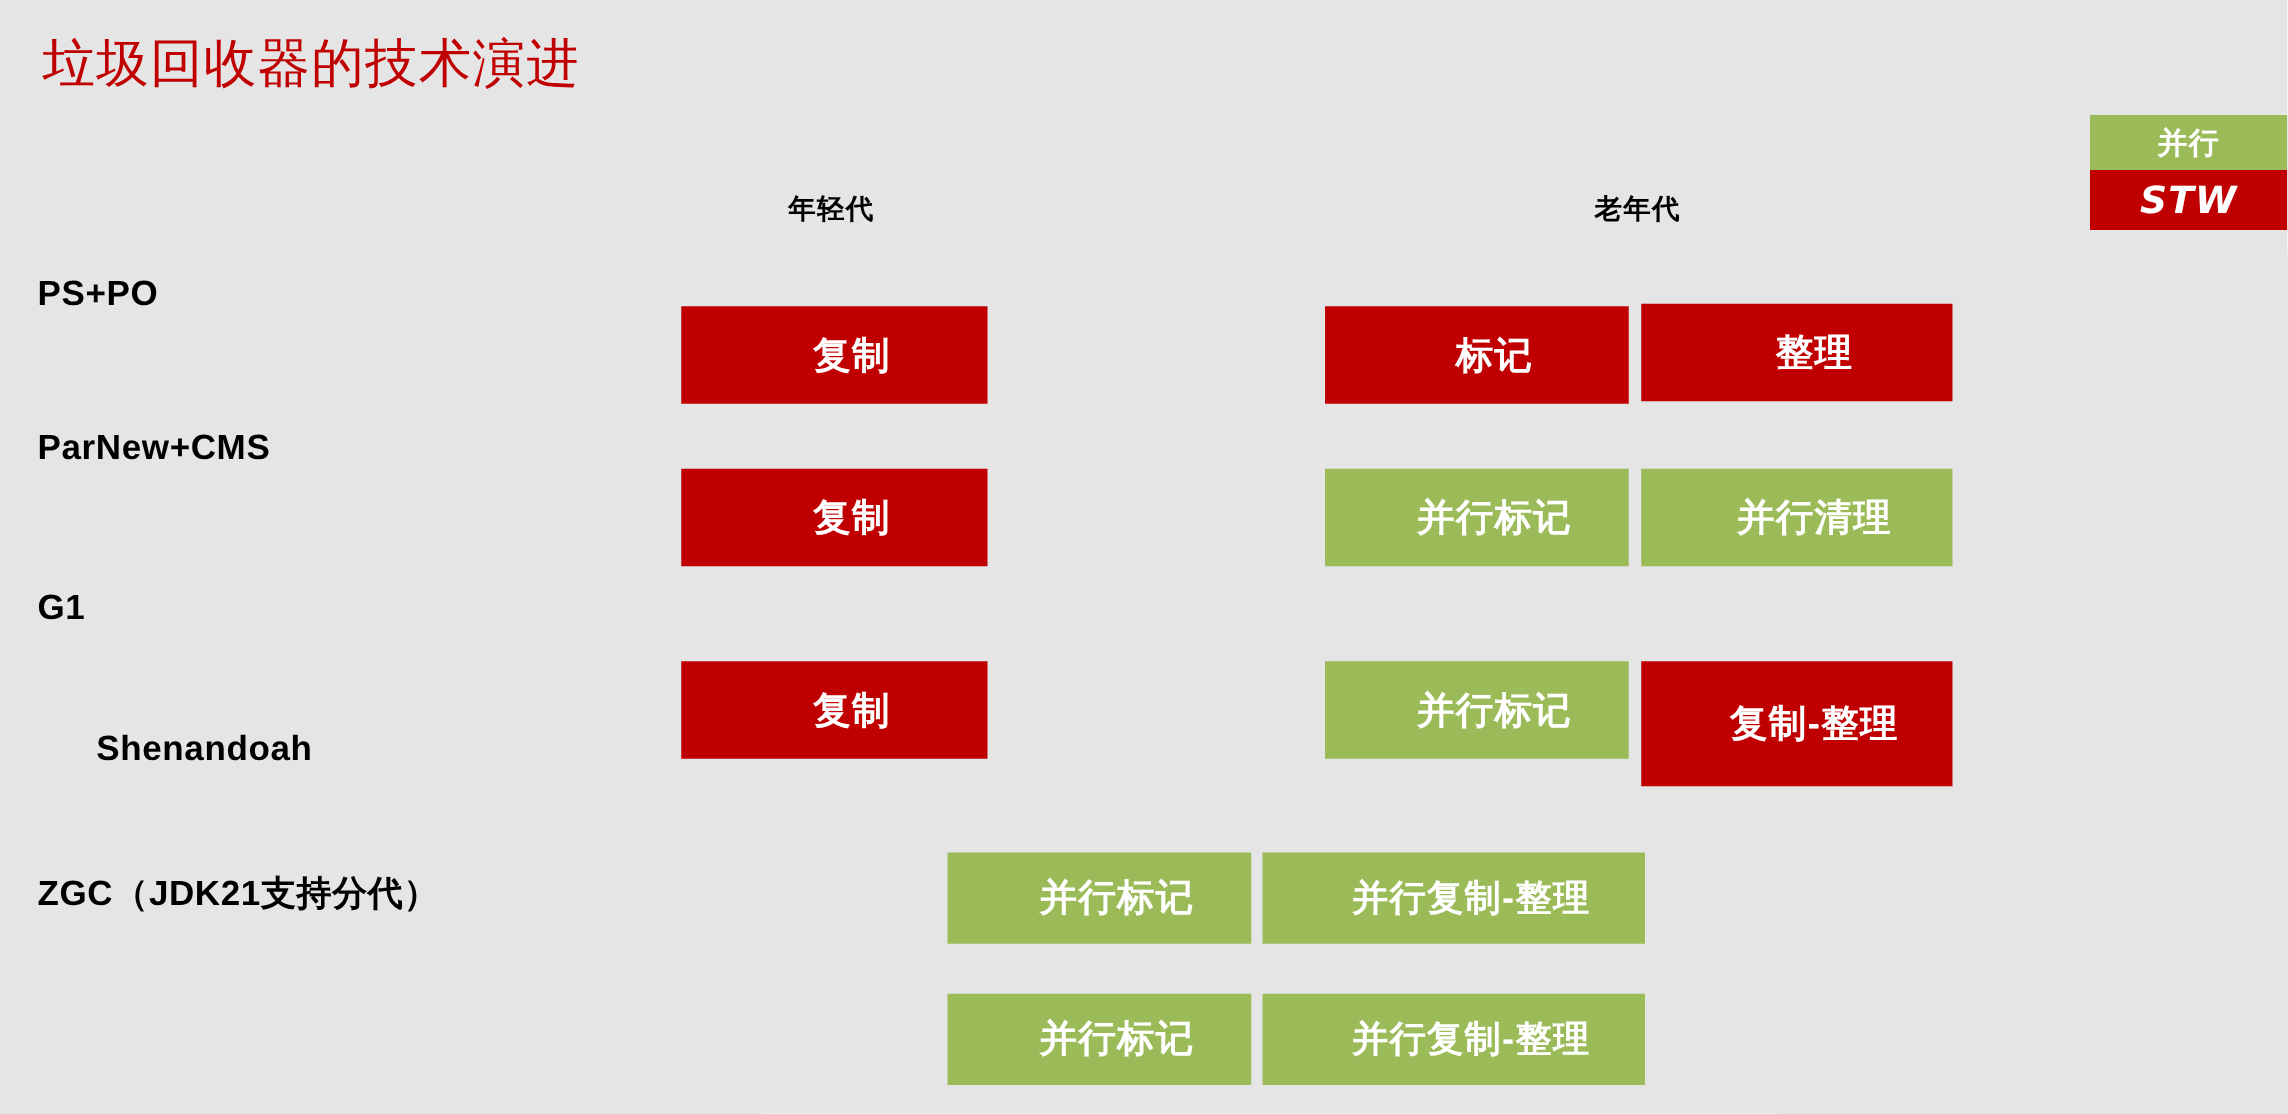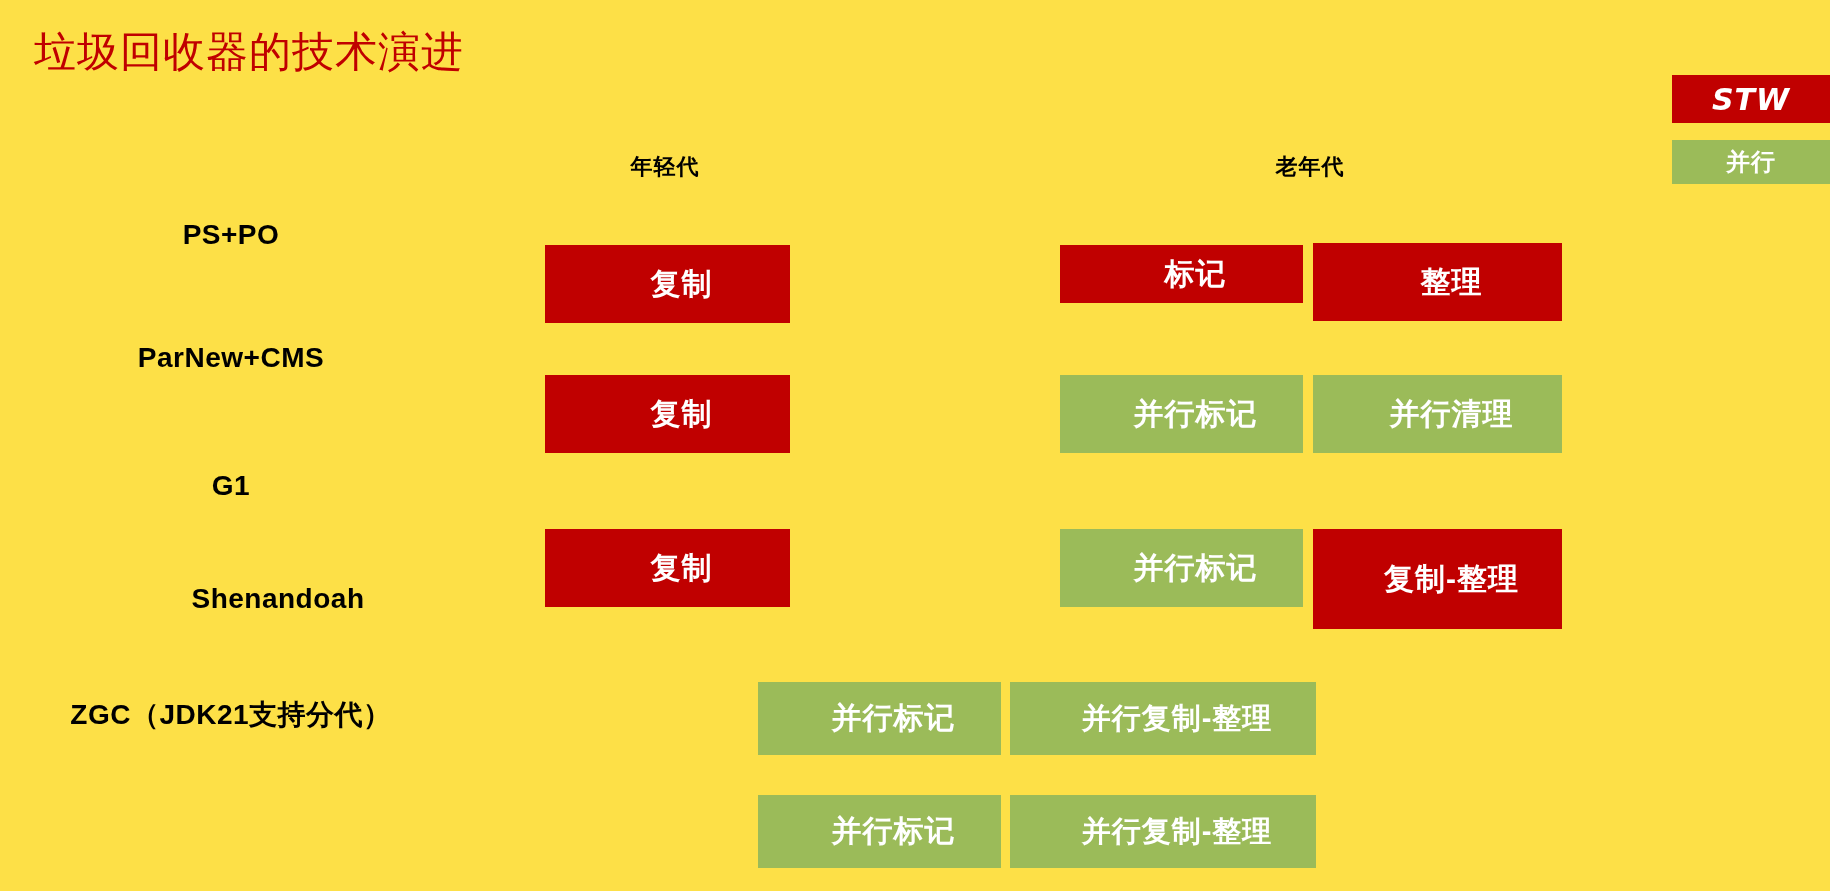--- a/index.html
+++ b/index.html
@@ -4,21 +4,21 @@
 <style>
   html, body {
     margin: 0;
     padding: 0;
     background: #ffffff;
   }
   #slide {
     position: relative;
     width: 1830px;
     height: 891px;
-    background: #fde047;
+    background: #e5e5e5;
     overflow: hidden;
     font-family: "Liberation Sans", "DejaVu Sans", sans-serif;
   }
 
   
   .slide-title {
     position: absolute;
     left: 34px;
     top: 26px;
     font-family: "Liberation Serif", "DejaVu Serif", serif;
@@ -76,23 +76,23 @@
   .col-header.old   { left: 1310px; }
 
   
   .row {
     position: absolute;
     left: 0;
     width: 1830px;
   }
   .row-label {
     position: absolute;
-    left: 4px;
+    left: 18px;
     width: 430px;
-    text-align: center;
+    text-align: left;
     font-size: 28px;
     font-weight: bold;
     color: #000000;
     white-space: nowrap;
     letter-spacing: 0.5px;
     padding-left: 12px;
   }
   .box {
     position: absolute;
     display: flex;
@@ -110,32 +110,32 @@
   .box.green { background: #9BBB59; }
 </style>
 </head>
 <body>
 
 <div id="slide">
 
   <div class="slide-title">垃圾回收器的技术演进</div>
 
   <div class="legend">
+    <div class="legend-chip par">并行</div>
     <div class="legend-chip stw">STW</div>
-    <div class="legend-chip par">并行</div>
   </div>
 
   <div class="col-header young">年轻代</div>
   <div class="col-header old">老年代</div>
 
   <div id="rows-container">
       <div class="row">
         <div class="row-label" style="top: 219px;">PS+PO</div>
         <div class="box red" style="left: 545px; width: 245px; top: 245px; height: 78px; background: rgb(192, 0, 0);">复制</div>
-        <div class="box red" style="left: 1060px; width: 243px; top: 245px; height: 58px; background: rgb(192, 0, 0);">标记</div>
+        <div class="box red" style="left: 1060px; width: 243px; top: 245px; height: 78px; background: rgb(192, 0, 0);">标记</div>
         <div class="box red" style="left: 1313px; width: 249px; top: 243px; height: 78px; background: rgb(192, 0, 0);">整理</div>
       </div>
       <div class="row">
         <div class="row-label" style="top: 342px;">ParNew+CMS</div>
         <div class="box red" style="left: 545px; width: 245px; top: 375px; height: 78px; background: rgb(192, 0, 0);">复制</div>
         <div class="box green" style="left: 1060px; width: 243px; top: 375px; height: 78px; background: rgb(155, 187, 89);">并行标记</div>
         <div class="box green" style="left: 1313px; width: 249px; top: 375px; height: 78px; background: rgb(155, 187, 89);">并行清理</div>
       </div>
       <div class="row">
         <div class="row-label" style="top: 470px;">G1</div>

